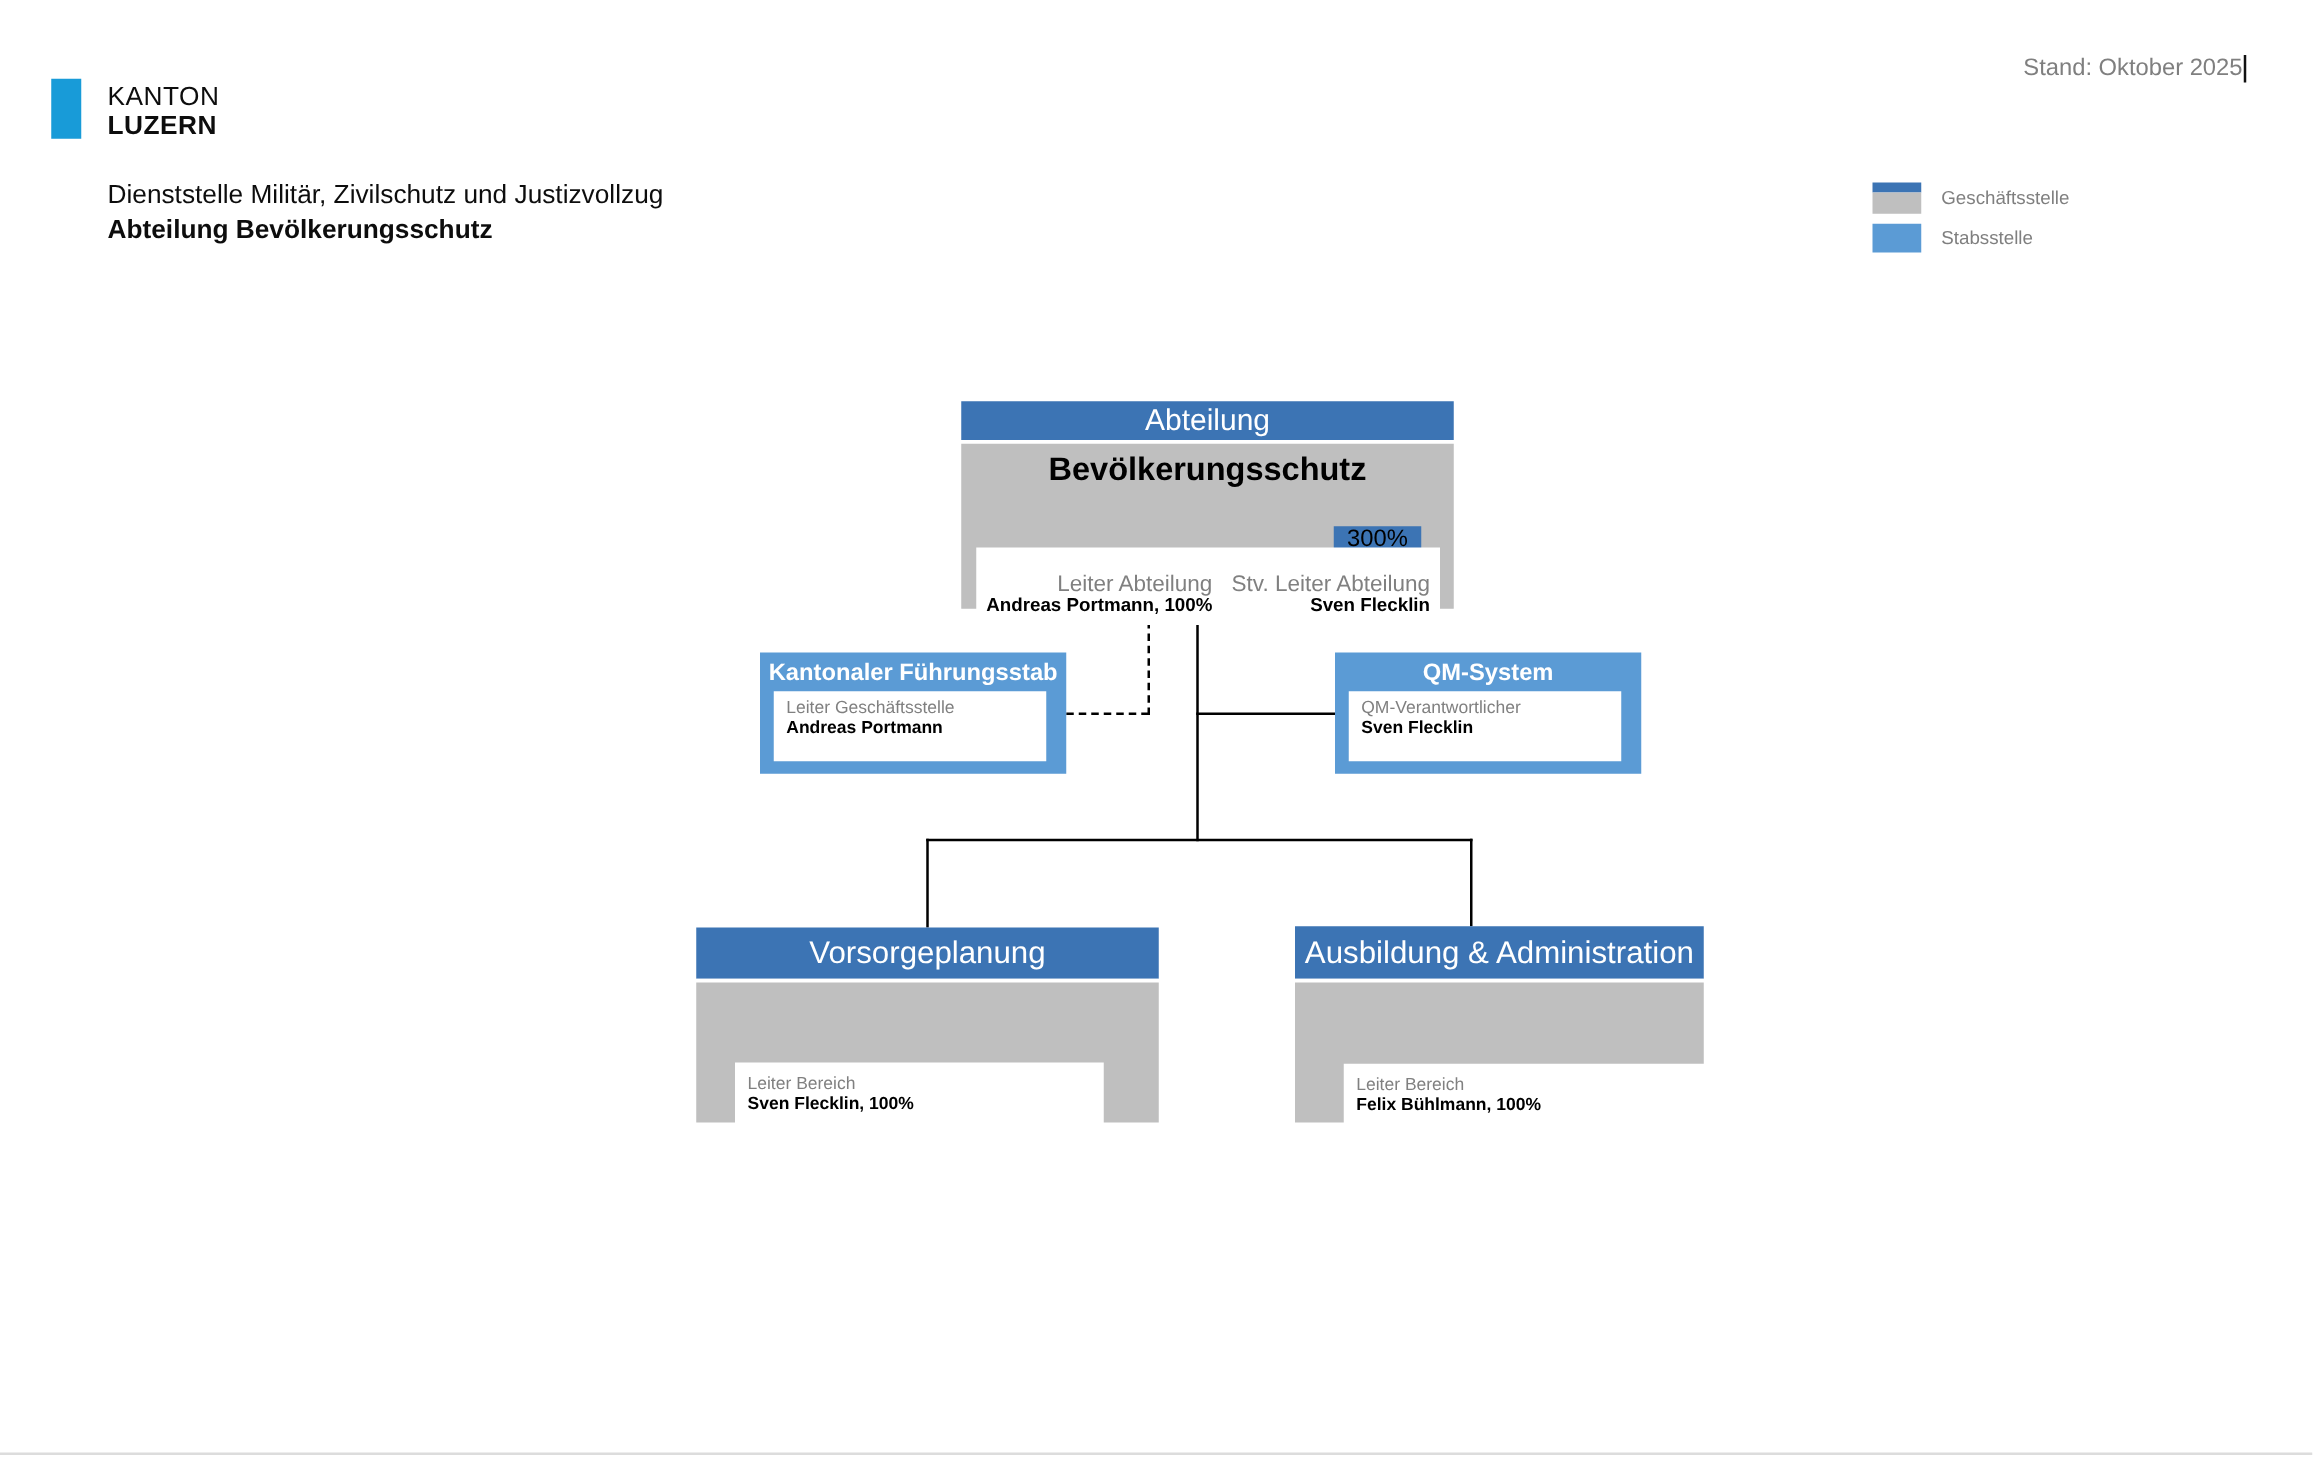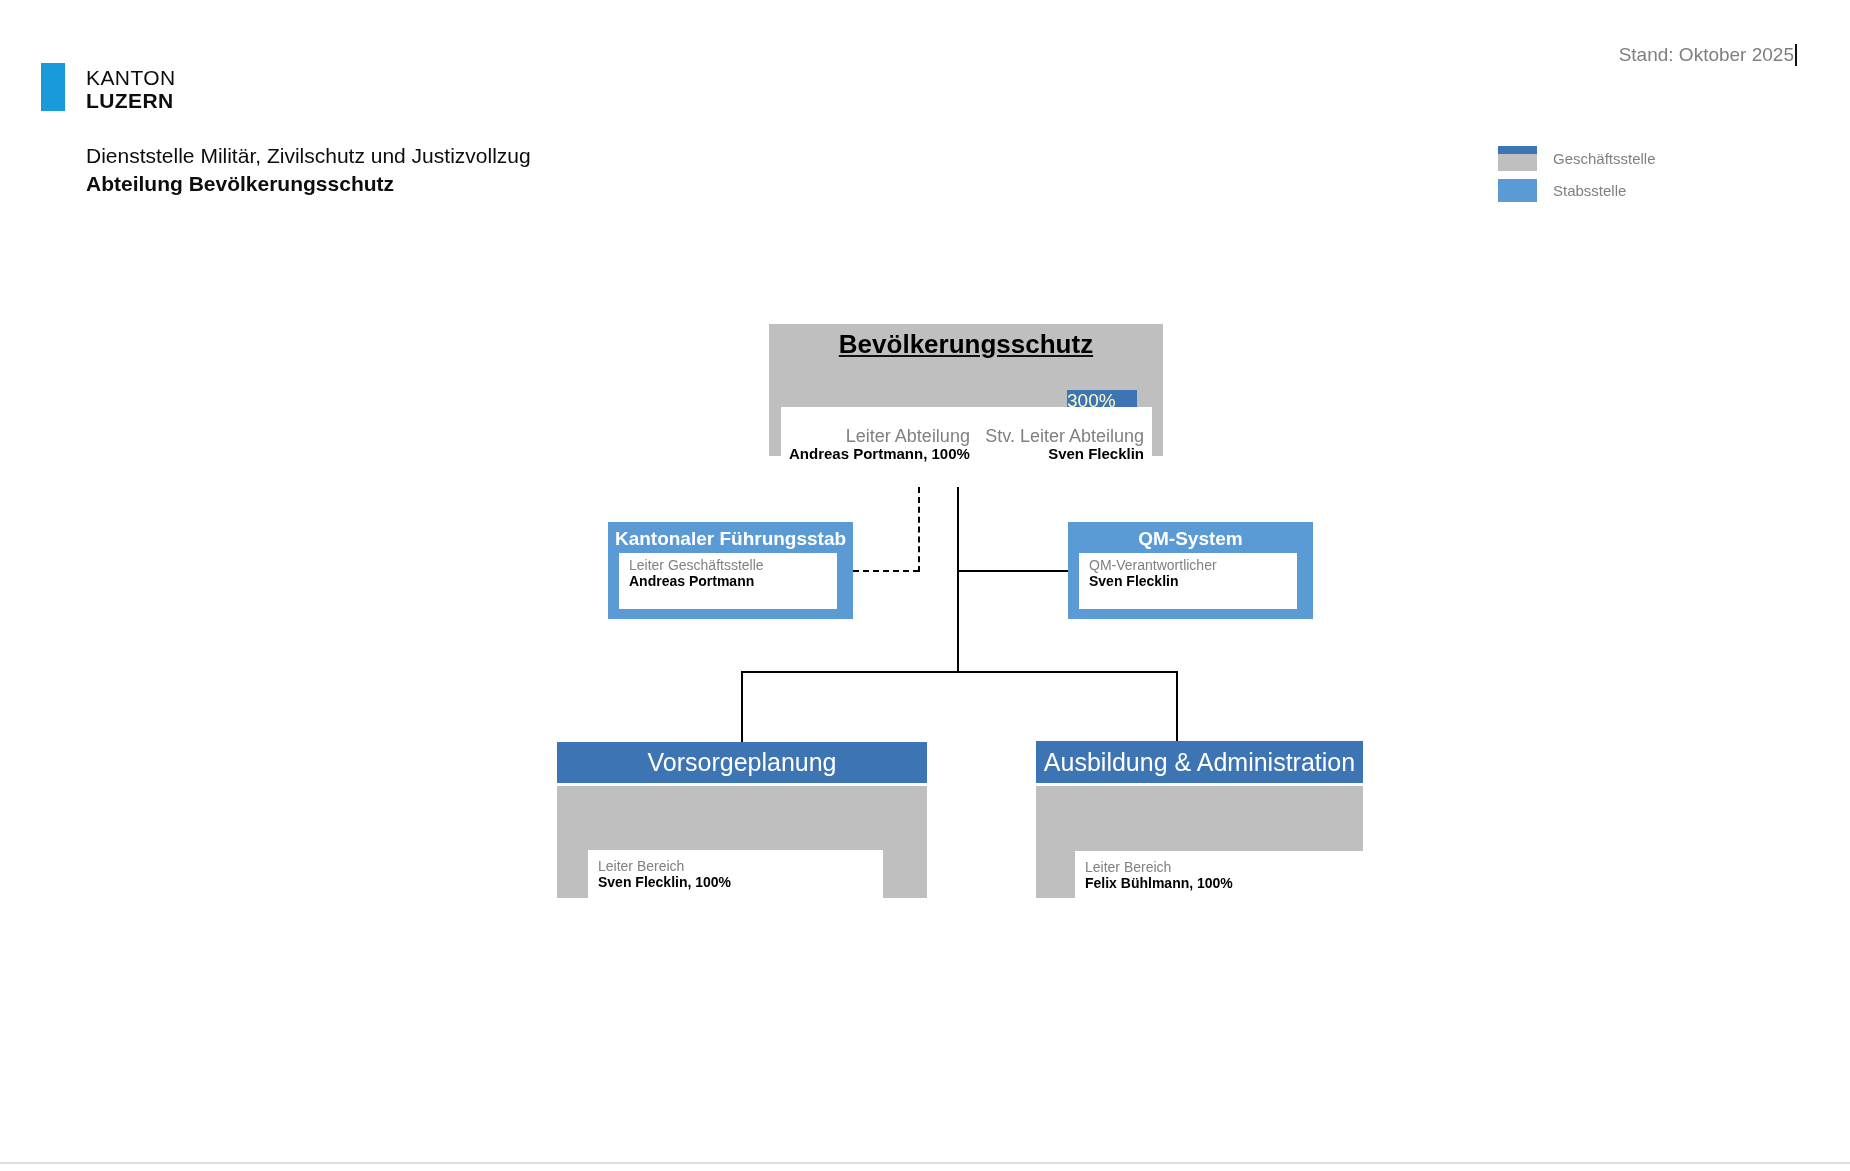--- a/index.html
+++ b/index.html
@@ -57,24 +57,24 @@
   
   .org-header{background:var(--header-blue);color:#fff;text-align:center;}
   .org-body{background:var(--body-gray);position:relative;}
   .role{color:#808080;}
   .name{font-weight:700;color:#000;}
 
   
   .root-box{left:769px;top:321px;width:394px;height:166px;}
   .root-box .org-header{height:31px;line-height:31px;font-size:24px;}
   .root-box .gap{height:3px;background:#fff;}
-  .root-box .org-body{height:132px;text-decoration:underline;}
+  .root-box .org-body{height:132px;}
   .root-sub{padding-top:5px;text-align:center;font-weight:700;font-size:26px;color:#000;}
   .fte-badge{position:absolute;left:298px;top:66px;width:70px;height:22px;background:var(--header-blue);
-             color:#fef9c3;font-size:19px;line-height:22px;}
+             color:#000000;font-size:19px;line-height:22px;text-align:center;}
   .root-inner{position:absolute;left:12px;top:83px;width:371px;height:62px;background:#fff;
               padding:22px 8px 0 8px;display:flex;justify-content:space-between;}
   .root-inner .role{font-size:18px;line-height:15px;text-align:right;}
   .root-inner .name{font-size:15px;line-height:15px;margin-top:2px;}
   .col-right{text-align:right;}
 
   
   .stab-box{width:245px;height:97px;background:var(--stab-blue);}
   .stab-kfs{left:608px;top:522px;}
   .stab-qm{left:1068px;top:522px;}
@@ -129,20 +129,21 @@
 
 <div class="abs conn conn-dash-v"></div>
 <div class="abs conn conn-dash-h"></div>
 <div class="abs conn conn-v-main"></div>
 <div class="abs conn conn-h-qm"></div>
 <div class="abs conn conn-bottom-h"></div>
 <div class="abs conn conn-bl-v"></div>
 <div class="abs conn conn-br-v"></div>
 
 <div class="abs root-box">
+  <div class="org-header">Abteilung</div>
   <div class="gap"></div>
   <div class="org-body">
     <div class="root-sub">Bevölkerungsschutz</div>
     <div class="fte-badge">300%</div>
     <div class="root-inner">
       <div class="col-left">
         <div class="role">Leiter Abteilung</div>
         <div class="name">Andreas Portmann, 100%</div>
       </div>
       <div class="col-right">

